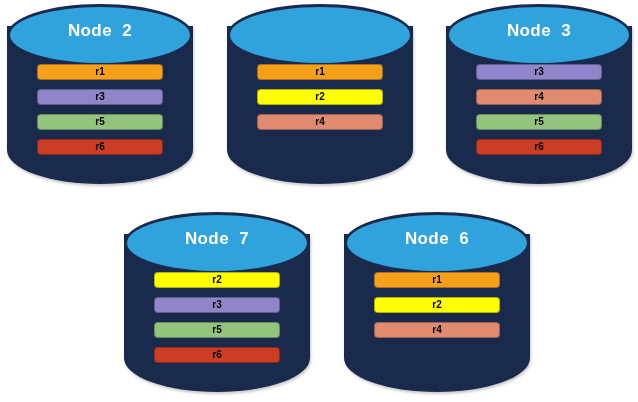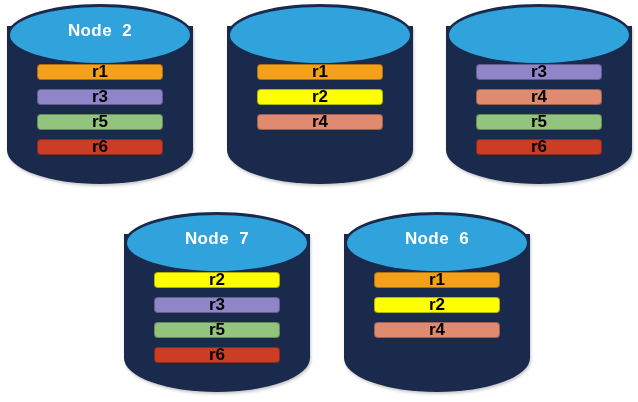--- a/index.html
+++ b/index.html
@@ -73,21 +73,21 @@
   }
   .replica {
     position: relative;
     margin: 0 auto 9px auto;
     width: 126px;
     height: 16px;
     border-radius: 4px;
     border: 1px solid rgba(0,0,0,0.30);
     box-sizing: border-box;
     color: #000000;
-    font-size: 17px;
+    font-size: 10px;
     font-weight: bold;
     line-height: 14px;
     text-align: center;
   }
 
   
   #node-1 { left: 7px;   top: 4px;   }
   #node-2 { left: 227px; top: 4px;   }
   #node-3 { left: 446px; top: 4px;   }
   #node-4 { left: 124px; top: 212px; }
@@ -116,20 +116,21 @@
     <div class="replicas">
         <div class="replica" style="background: rgb(245, 160, 26);"><span>r1</span></div>
         <div class="replica" style="background: rgb(255, 255, 0);"><span>r2</span></div>
         <div class="replica" style="background: rgb(224, 138, 112);"><span>r4</span></div>
       </div>
   </div>
 
   <div class="node" id="node-3">
     <div class="node-body"></div>
     <div class="node-lid"></div>
+    <div class="node-title">Node  3</div>
     <div class="replicas">
         <div class="replica" style="background: rgb(144, 133, 201);"><span>r3</span></div>
         <div class="replica" style="background: rgb(224, 138, 112);"><span>r4</span></div>
         <div class="replica" style="background: rgb(146, 196, 125);"><span>r5</span></div>
         <div class="replica" style="background: rgb(204, 61, 38);"><span>r6</span></div>
       </div>
   </div>
 
   <div class="node" id="node-4">
     <div class="node-body"></div>

